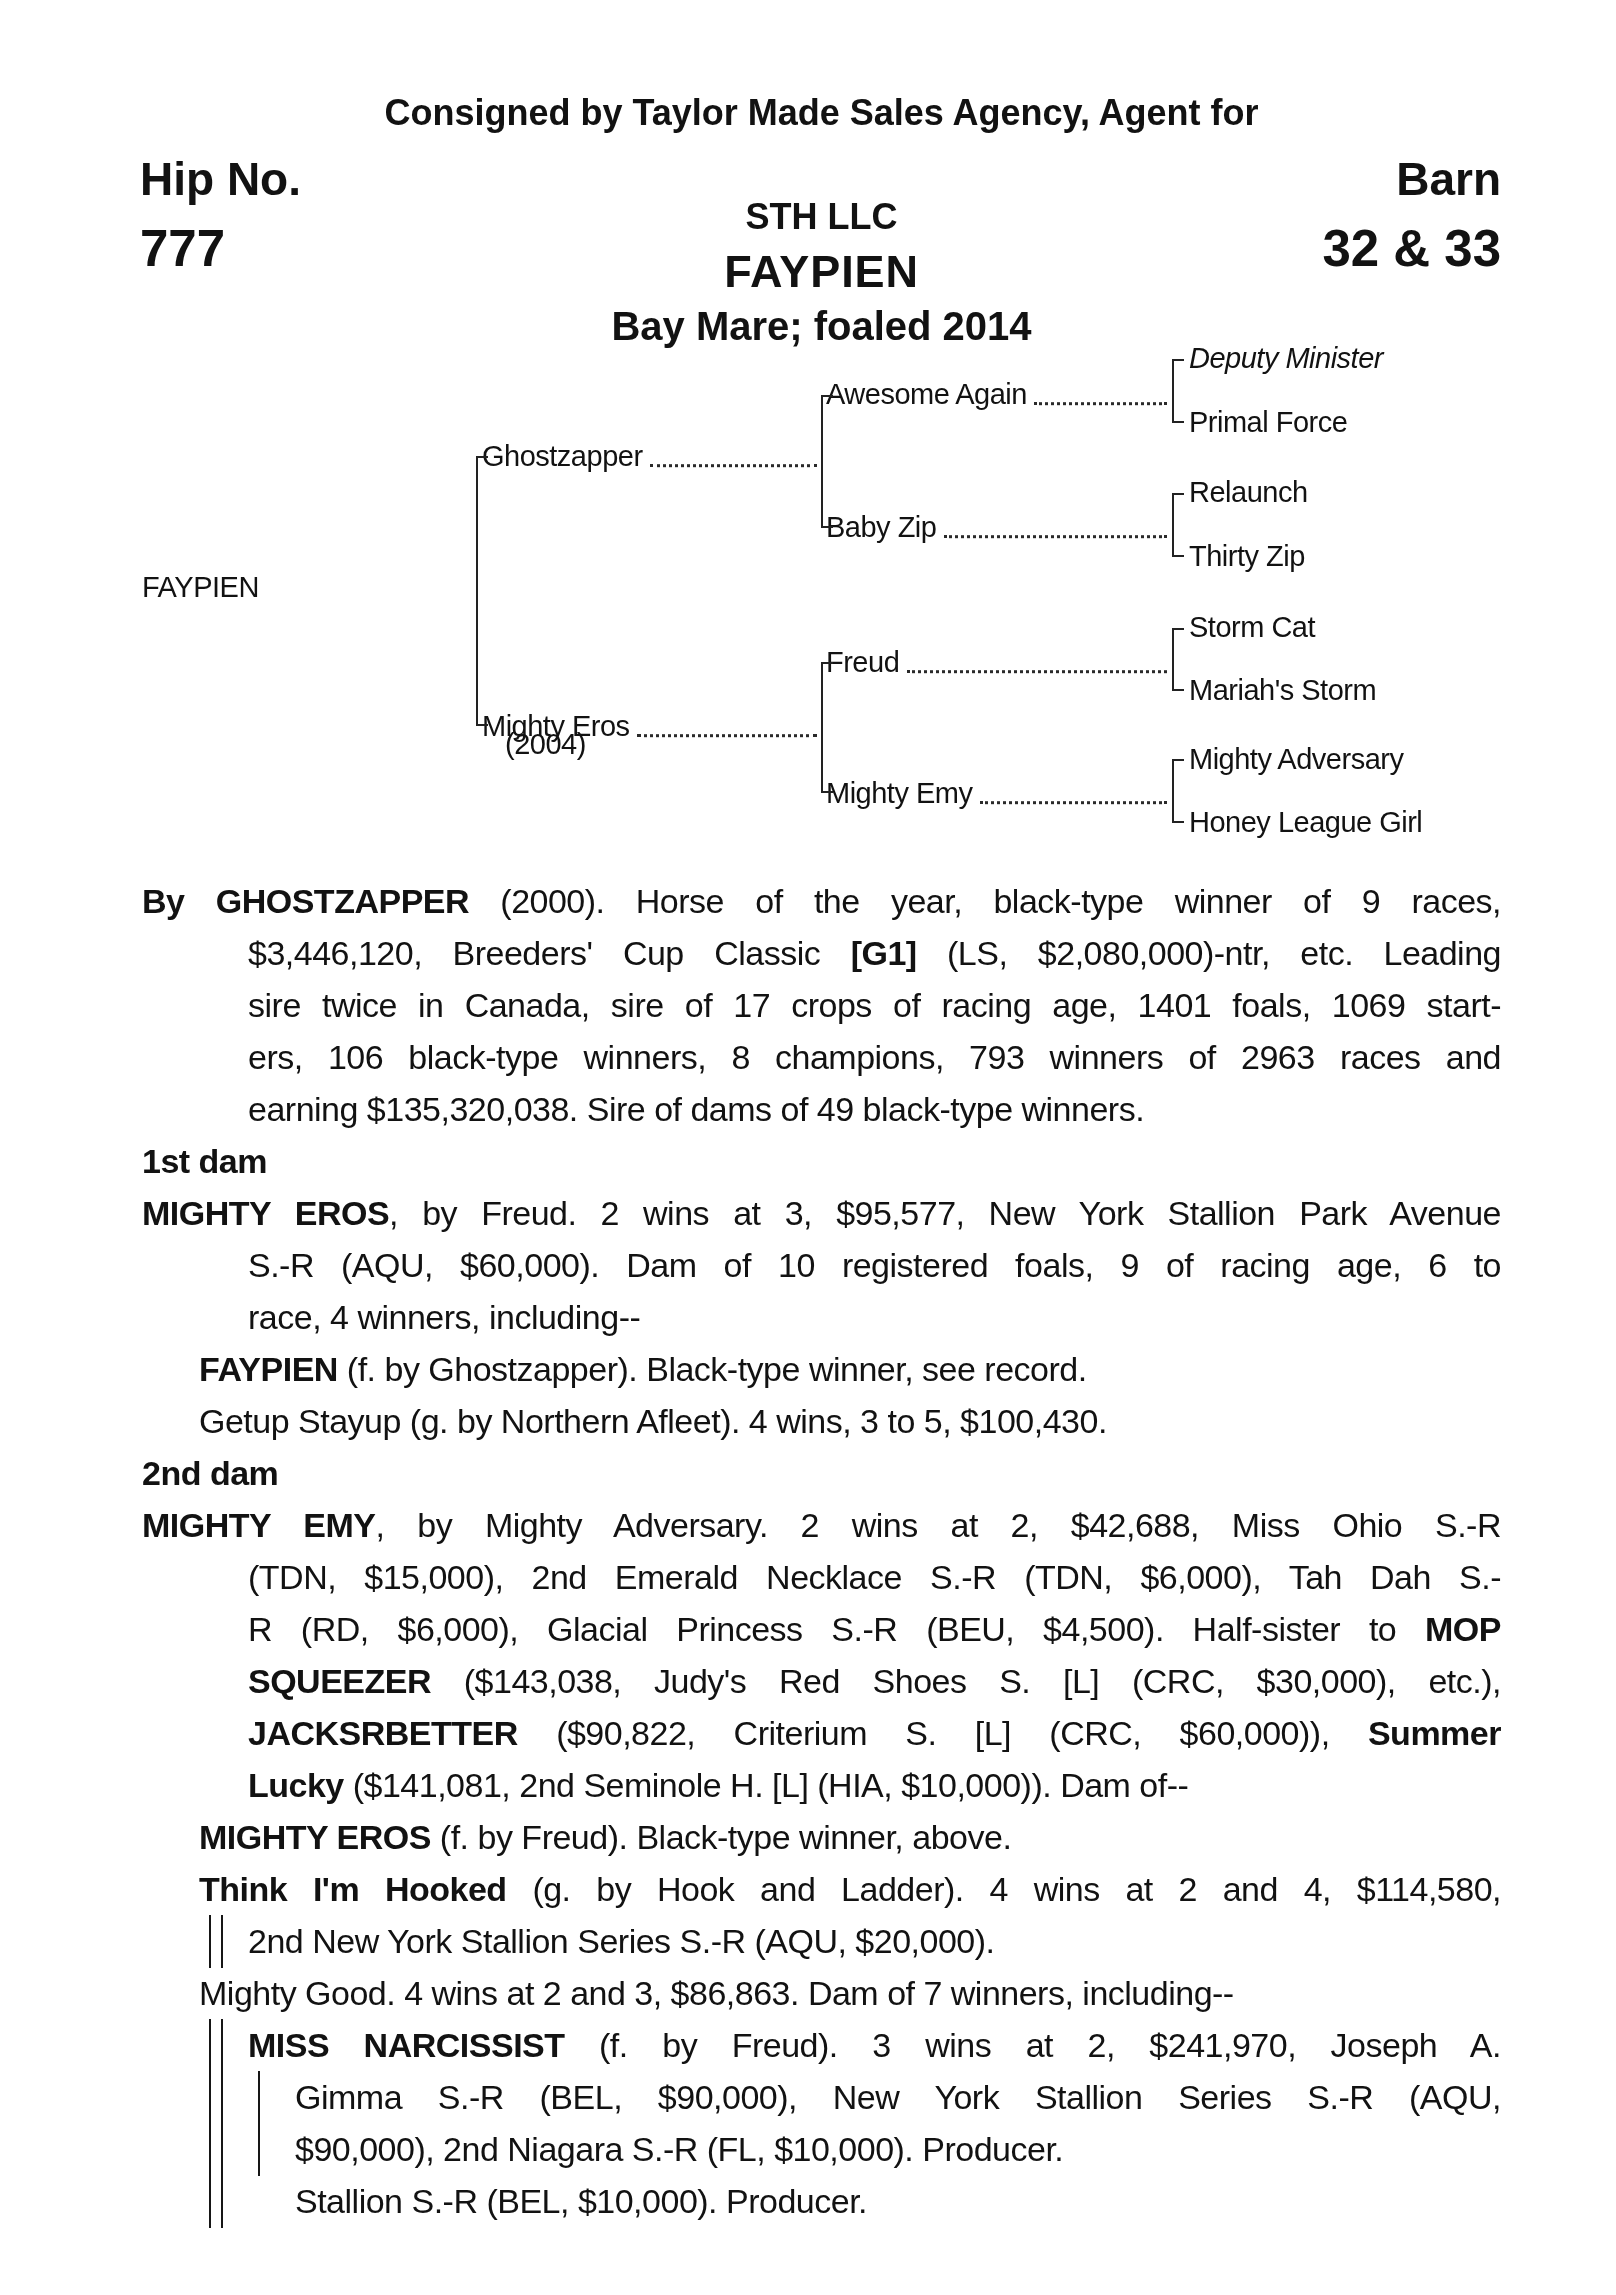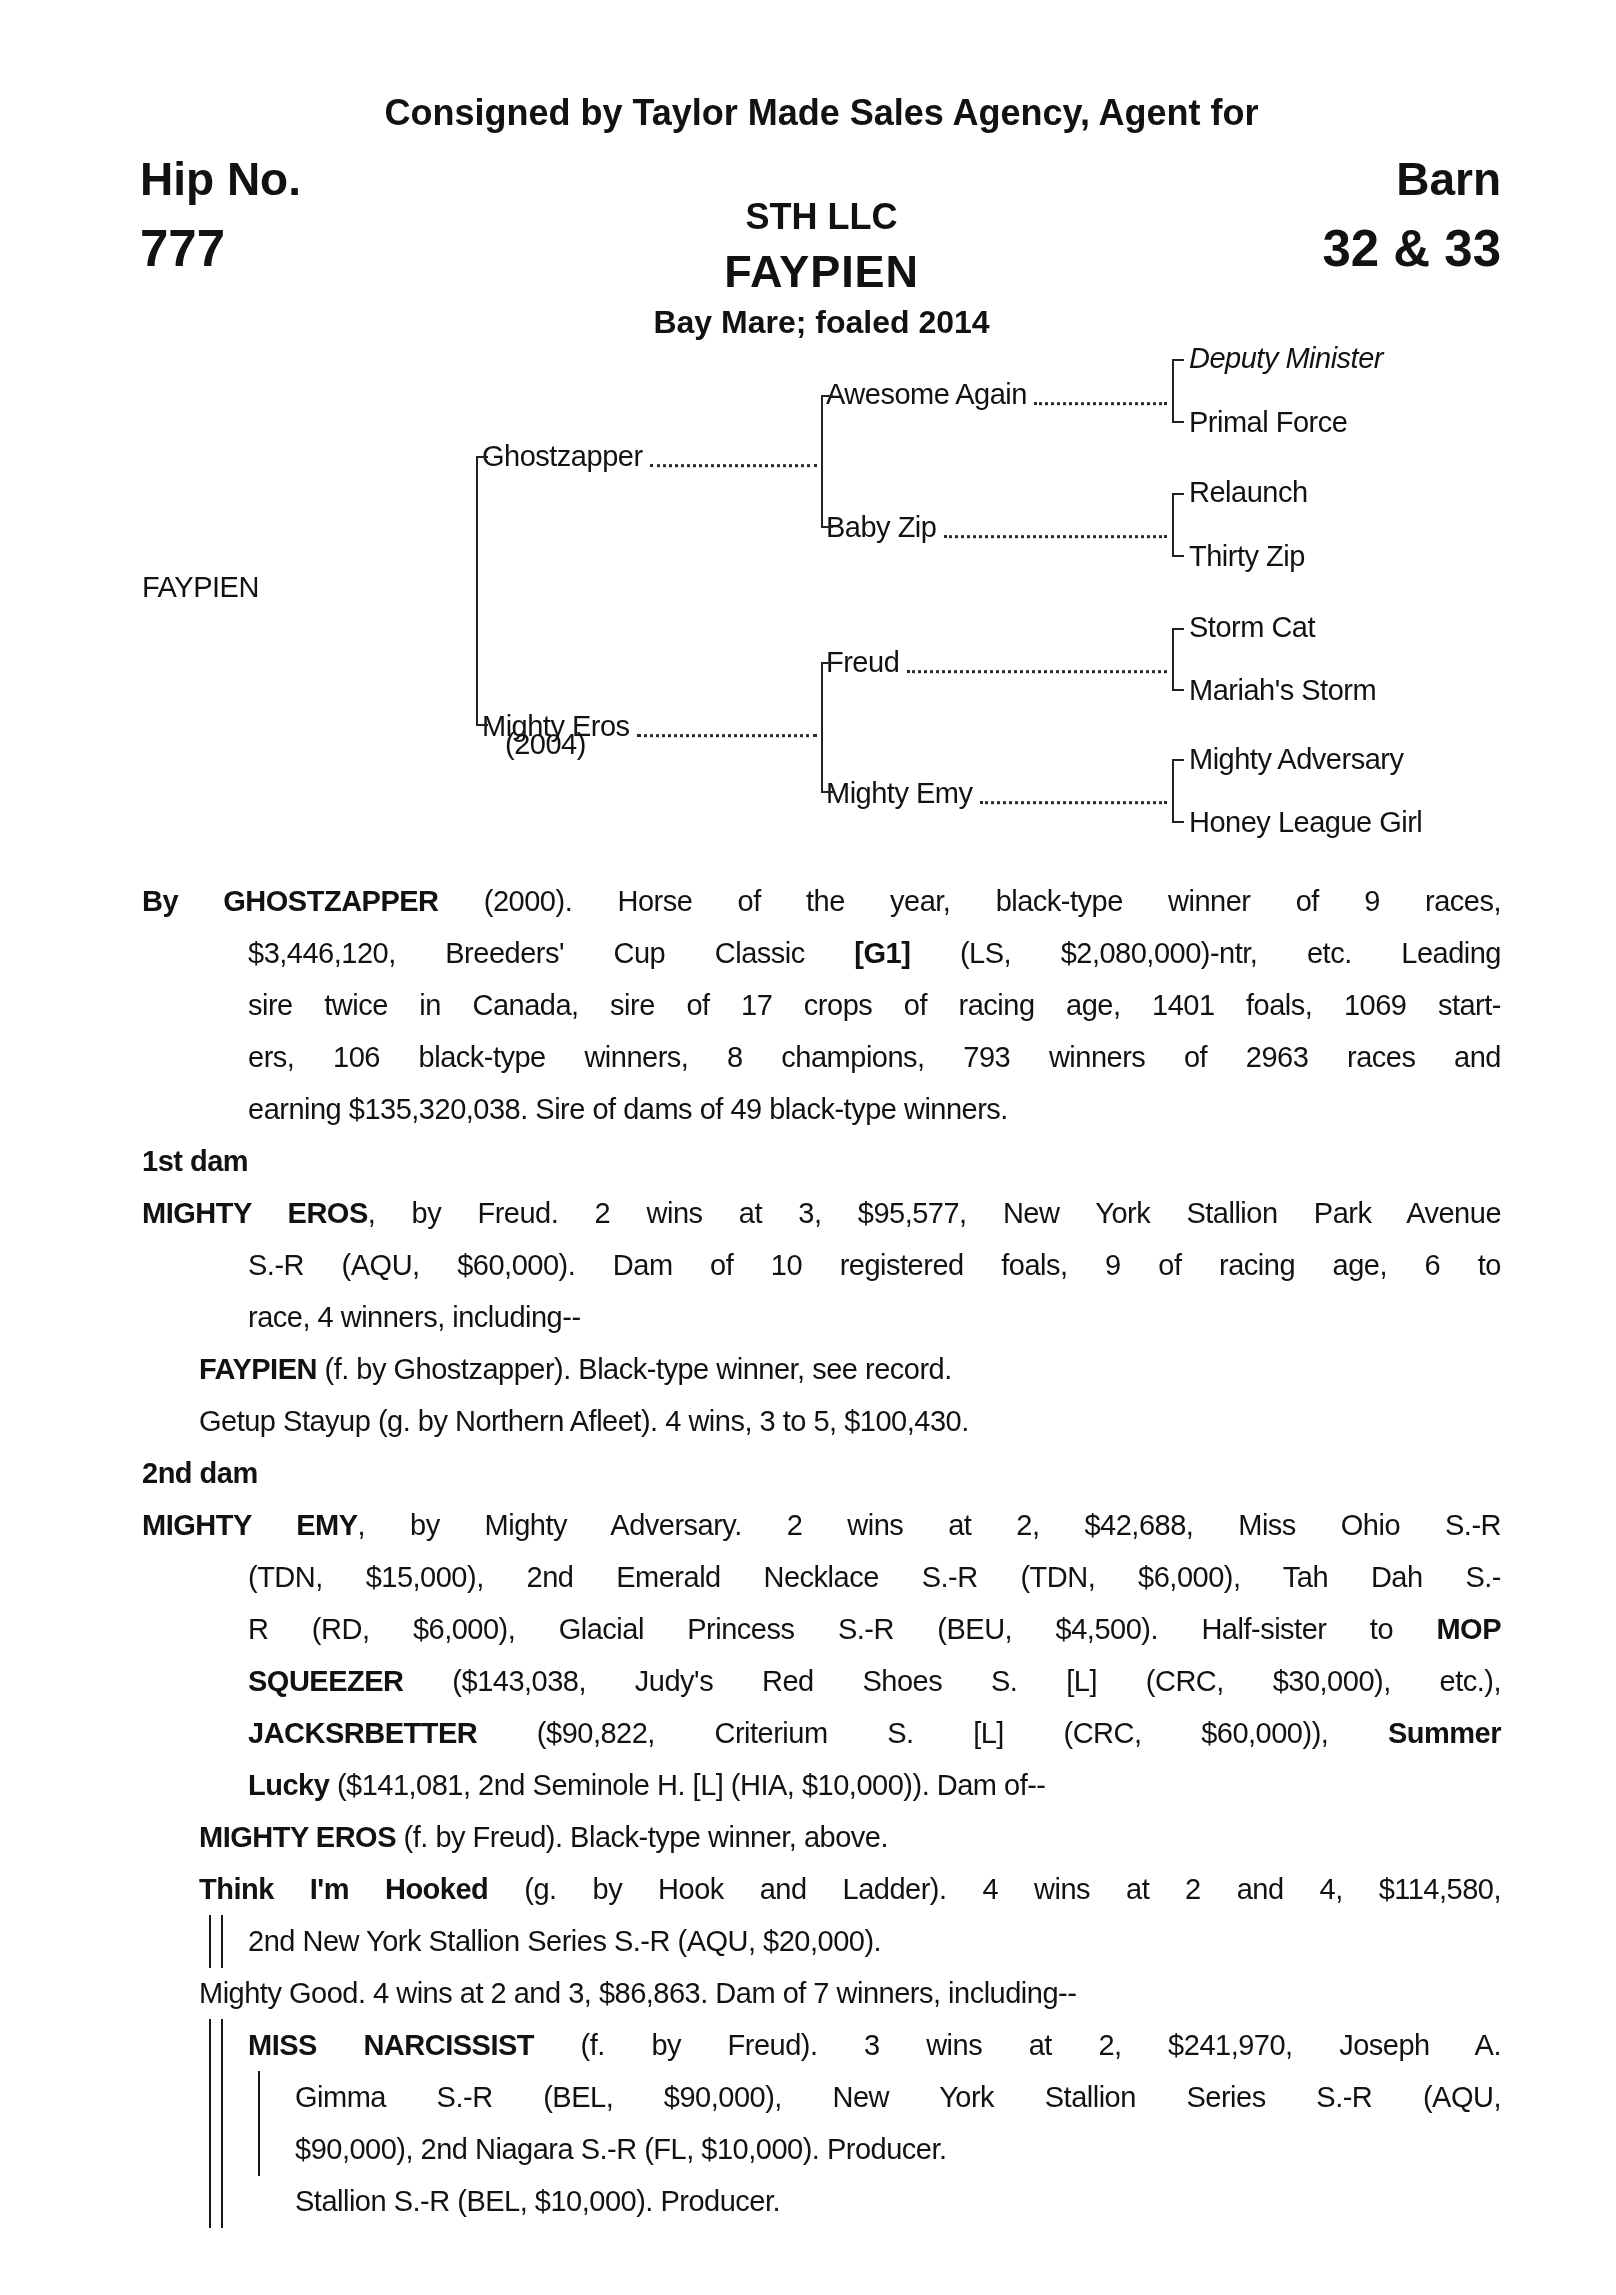--- a/index.html
+++ b/index.html
@@ -4,40 +4,40 @@
 <style>
   html,body{margin:0;padding:0;background:#ffffff;}
   body{width:1616px;height:3227px;font-family:"Liberation Sans",sans-serif;color:#121212;}
   .page{position:relative;width:1616px;height:3227px;background:#ffffff;overflow:hidden;}
 
   
   .hdr{position:absolute;left:142px;width:1359px;text-align:center;font-weight:bold;white-space:nowrap;}
   .hdr-consigned{top:92px;font-size:36px;}
   .hdr-owner{top:196px;font-size:36px;}
   .hdr-horse{top:246px;font-size:45px;letter-spacing:0.9px;}
-  .hdr-desc{top:304px;font-size:32px;}
+  .hdr-desc{top:304px;font-size:40px;}
   .hip-label{position:absolute;left:140px;top:152px;font-size:46px;font-weight:bold;}
   .hip-num{position:absolute;left:140px;top:219px;font-size:51px;font-weight:bold;}
   .barn-label{position:absolute;right:115px;top:152px;font-size:46px;font-weight:bold;text-align:right;}
   .barn-num{position:absolute;right:115px;top:219px;font-size:51px;font-weight:bold;text-align:right;}
 
   
   .pedigree{position:absolute;left:0;top:0;width:1616px;height:872px;}
   .ped-row{position:absolute;display:flex;align-items:center;height:37px;font-size:29px;letter-spacing:-0.5px;}
   .ped-name{white-space:nowrap;}
   .ped-note{position:absolute;font-size:29px;letter-spacing:-0.5px;height:37px;line-height:37px;}
   .dots{flex:1;height:0;border-bottom:3.2px dotted #2a2a2a;margin-left:7.3px;margin-right:3.7px;transform:translateY(9.2px);}
   .bracket{position:absolute;width:12px;border-left:2.3px solid #222;}
   .bracket::before,.bracket::after{content:"";position:absolute;left:-2.3px;width:12px;height:2.3px;background:#222;}
   .bracket::before{top:0;}
   .bracket::after{bottom:0;}
 
   
   .body-text{position:absolute;left:142px;top:875px;width:1359px;}
-  .line{position:relative;height:52px;line-height:52px;font-size:29px;letter-spacing:-0.5px;}
+  .line{position:relative;height:52px;line-height:52px;font-size:34px;letter-spacing:-0.5px;}
   .line .b{font-weight:bold;}
   .line.just{text-align:justify;text-align-last:justify;}
   .bar{position:absolute;top:-0.5px;height:53px;width:2.3px;background:#161616;}
 </style>
 </head>
 <body>
 
 <div class="page">
 
   <div class="hdr hdr-consigned">Consigned by Taylor Made Sales Agency, Agent for</div>

